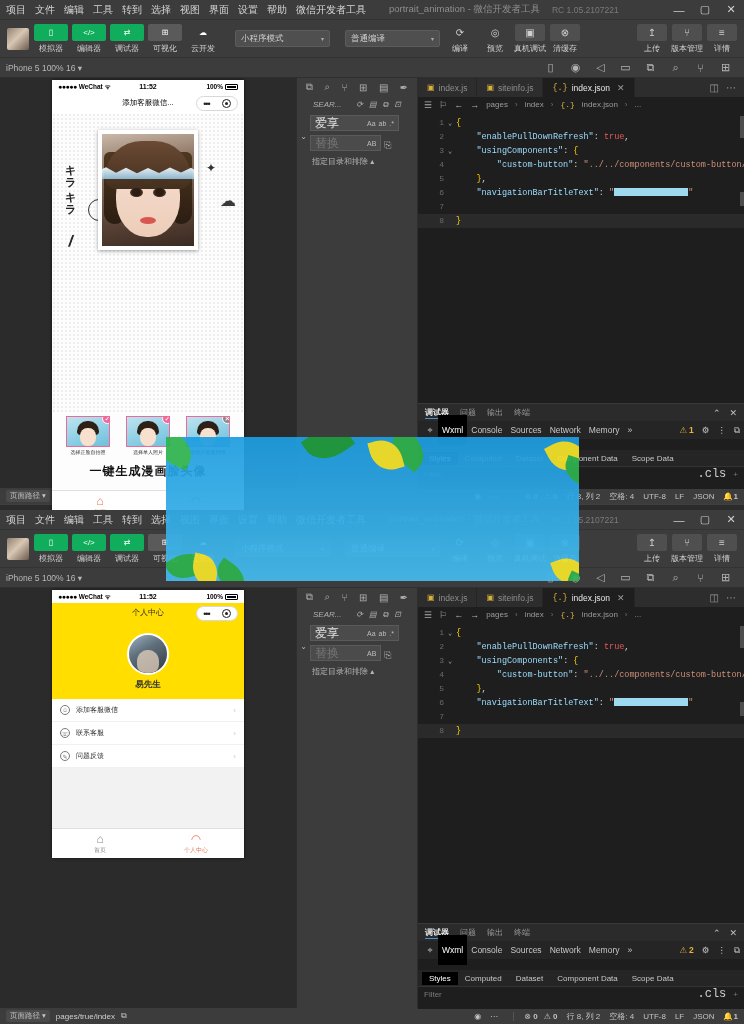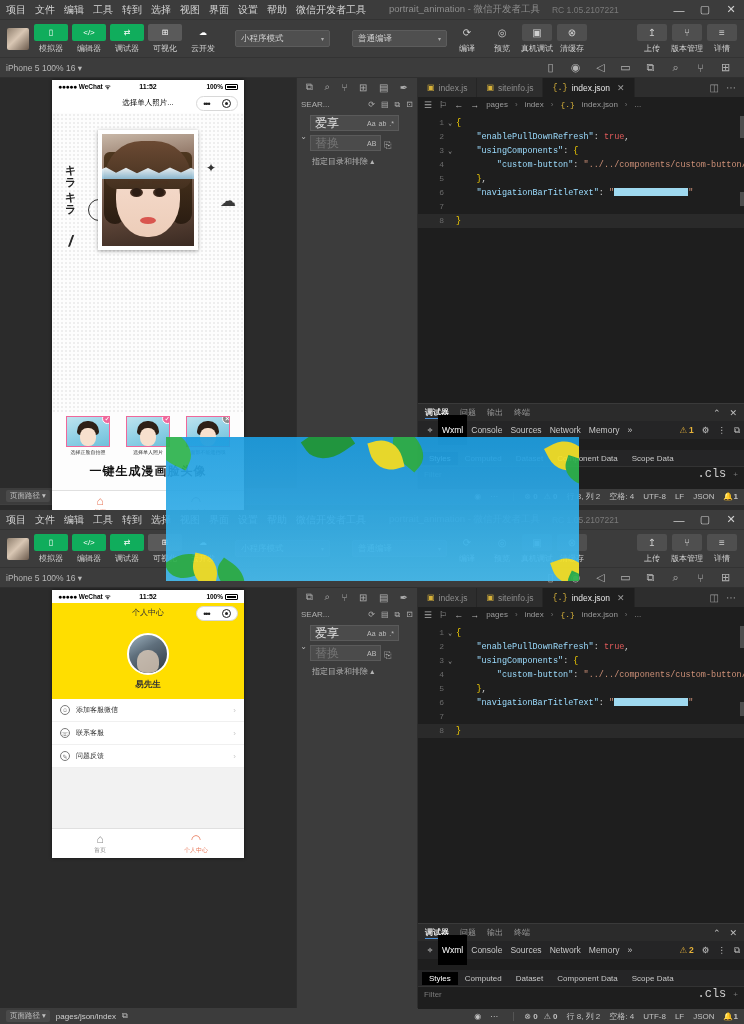--- a/index.html
+++ b/index.html
@@ -35,21 +35,21 @@
                align-items: center; justify-content: center; font-size: 8px; color: #fff; }
   .tbtn .cap { font-size: 8px; color: #cfcfcf; white-space: nowrap; }
   .green { background: #10ad5c; }
   .gray { background: #5a5a5a; }
   .flat { background: transparent; }
   .sel { height: 17px; background: #4f4f4f; border: 1px solid #5c5c5c; border-radius: 2px;
          font-size: 8.5px; color: #d0d0d0; display: flex; align-items: center;
          padding: 0 5px; position: relative; }
   .sel .car { position: absolute; right: 5px; font-size: 6px; color: #aaa; }
   .sel.a { width: 95px; margin-left: 10px; }
-  .sel.b { width: 95px; margin-left: 17px; }
+  .sel.b { width: 95px; margin-left: 10px; }
   .ibtn { width: 30px; display: flex; flex-direction: column; align-items: center; gap: 2px; }
   .ibtn .box { width: 30px; height: 17px; display: flex; align-items: center;
                justify-content: center; color: #cfcfcf; font-size: 10px; }
   .ibtn .box.bx { background: #4f4f4f; border-radius: 2px; }
   .ibtn .cap { font-size: 8px; color: #cfcfcf; white-space: nowrap; }
   .rgrp { margin-left: auto; display: flex; gap: 5px; }
 
   .devbar { height: 20px; background: #3c3c3c; display: flex; align-items: center;
             padding: 0 6px; border-bottom: 1px solid #2f2f2f; }
   .devbar .dl { font-size: 8.5px; color: #b9b9b9; }
@@ -161,22 +161,22 @@
   .lrow .lt { font-size: 7px; color: #333; }
   .lrow .ch { margin-left: auto; color: #c8c8c8; font-size: 8px; }
   .p2fill { background: #f2f2f2; height: 60px; }
 
   
   .searchpane { width: 122px; background: #3c3c3c; flex: 0 0 auto;
                 border-left: 1px solid #2e2e2e; border-right: 1px solid #2e2e2e; }
   .sp-icons { height: 18px; display: flex; align-items: center; justify-content: space-around;
               padding: 0 3px; }
   .sp-icons .i { color: #b0b0b0; font-size: 10px; }
-  .sp-row { height: 17px; display: flex; align-items: center; gap: 5px; padding: 0 4px;
-            color: #b0b0b0; font-size: 8px; }
+  .sp-row { height: 17px; display: flex; align-items: center; gap: 5px; padding: 0 16px;
+            color: #b0b0b0; font-size: 8px; font-style: italic; }
   .sp-body { display: flex; padding: 2px 0 0 0; }
   .sp-caret { width: 13px; color: #b8b8b8; font-size: 8px; text-align: center; padding-top: 17px; }
   .sp-fields { flex: 1; padding-right: 4px; }
   .sp-field { height: 16px; background: #4b4b4b; border: 1px solid #5a5a5a; display: flex;
               align-items: center; padding: 0 4px; margin-bottom: 4px; position: relative; }
   .sp-field input { background: transparent; border: 0; outline: 0; color: #e0e0e0;
                     font-size: 12px; width: 52px; font-family: "Liberation Sans", sans-serif; }
   .sp-field .acts { margin-left: auto; display: flex; gap: 3px; color: #bdbdbd; font-size: 7px; }
   .sp-note { font-size: 8px; color: #b5b5b5; padding: 1px 0 0 2px; }
   .sp-fieldwrap { display: flex; align-items: center; gap: 3px; }
@@ -375,21 +375,21 @@
               <span>WeChat</span>
               <span>ᯤ</span>
             </span>
             <span class="sb-mid">11:52</span>
             <span class="sb-right">
               <span>100%</span>
               <span class="batt"></span>
             </span>
           </div>
           <div class="navbar">
-            <span>选择单人照片...</span>
+            <span>添加客服微信...</span>
             <span class="capsule">
               <span class="d3">•••</span>
               <span class="tg">
                   <i></i>
                 </span>
             </span>
           </div>
           <div class="p1">
             <span class="deco kira">キラキラ</span>
             <span class="deco lines">∕∕∕</span>
@@ -968,21 +968,21 @@
               <span>+</span>
             </span>
           </div>
           <div class="dbg-fill" style="height:8px;"></div>
         </div>
       </div>
     </div>
 
     <div class="statusline">
       <span class="pp">页面路径 ▾</span>
-      <span class="path">pages/json/index</span>
+      <span class="path">pages/true/index</span>
       <span>⧉</span>
       <span class="right">
         <span>◉</span>
         <span>⋯</span>
         <span class="errs">
           <span>⊗ <b>0</b></span>
           <span>⚠ <b>0</b></span>
         </span>
         <span>行 8, 列 2</span>
         <span>空格: 4</span>

